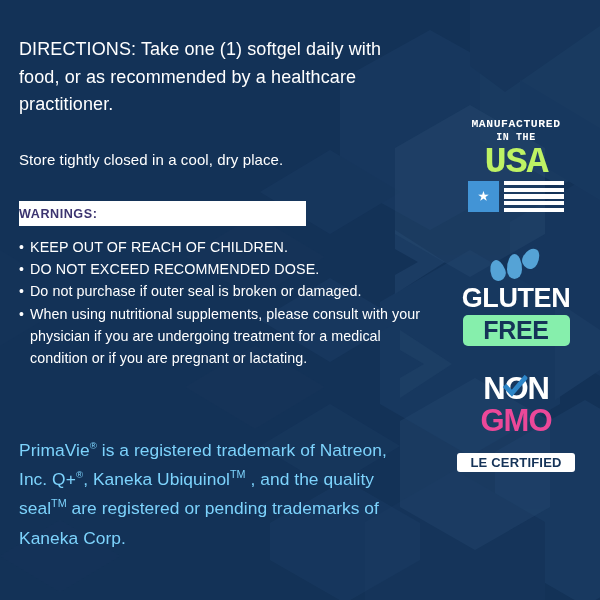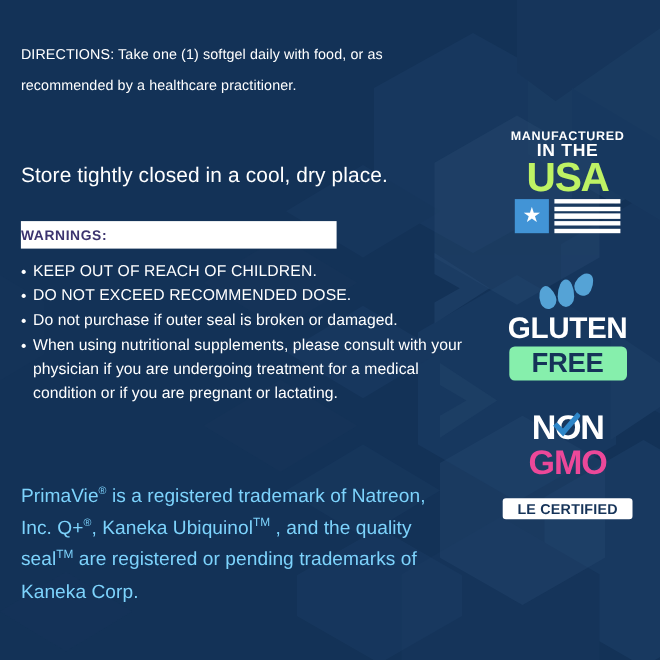--- a/index.html
+++ b/index.html
@@ -28,29 +28,29 @@
   .label-panel{
     position:absolute;
     left:19px; top:0;
     width:420px; height:600px;
     z-index:3;
   }
 
   .directions{
     position:absolute; left:0; top:36px; width:395px;
     color:#ffffff;
-    font-size:13px;
+    font-size:18px;
     line-height:27.5px;
     letter-spacing:.1px;
   }
 
   .storage{
     position:absolute; left:0; top:146px; width:400px;
     color:#ffffff;
-    font-size:19px;
+    font-size:15px;
     line-height:27px;
     letter-spacing:.1px;
   }
 
   .warnings-box{
     position:absolute; left:0; top:201px;
     width:287px; height:25px;
     background:#ffffff;
     display:flex; align-items:center; justify-content:flex-start;
   }
@@ -96,27 +96,28 @@
     right:8px; top:0;
     width:152px; height:600px;
     z-index:3;
   }
 
   
   .badge-usa{
     position:absolute; left:0; top:118px;
     width:152px;
     text-align:center;
+    font-family:Liberation Mono, monospace;
   }
   .usa-line1{
     color:#fff; font-size:11.4px; font-weight:bold;
     letter-spacing:.6px; line-height:13px;
   }
   .usa-line2{
-    color:#fff; font-size:16px; font-weight:bold;
+    color:#fff; font-size:10px; font-weight:bold;
     letter-spacing:.6px; line-height:14px;
   }
   .usa-big{
     color:#bef264;
     font-size:37px; font-weight:bold;
     letter-spacing:-1.2px;
     line-height:36px;
     margin-top:-1px;
   }
   .usa-flag{

